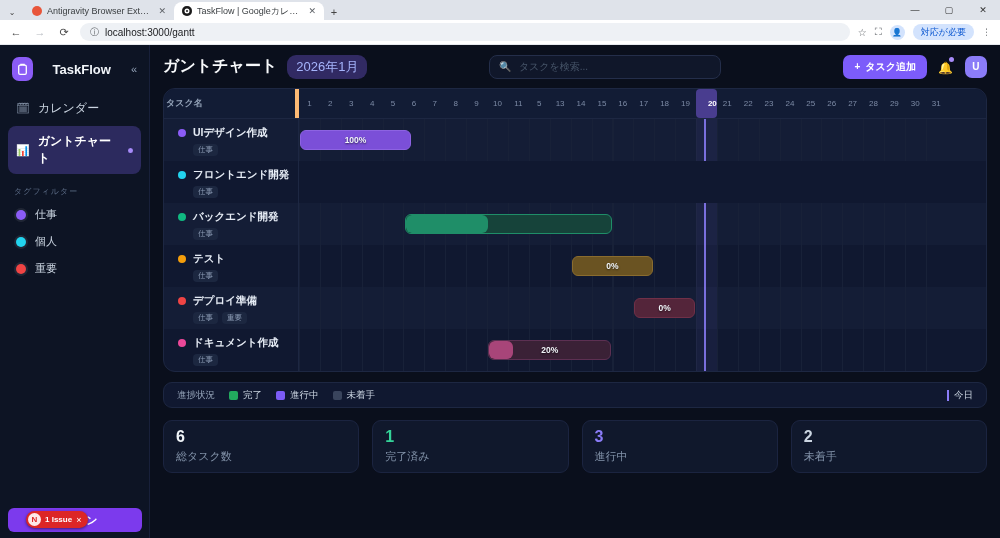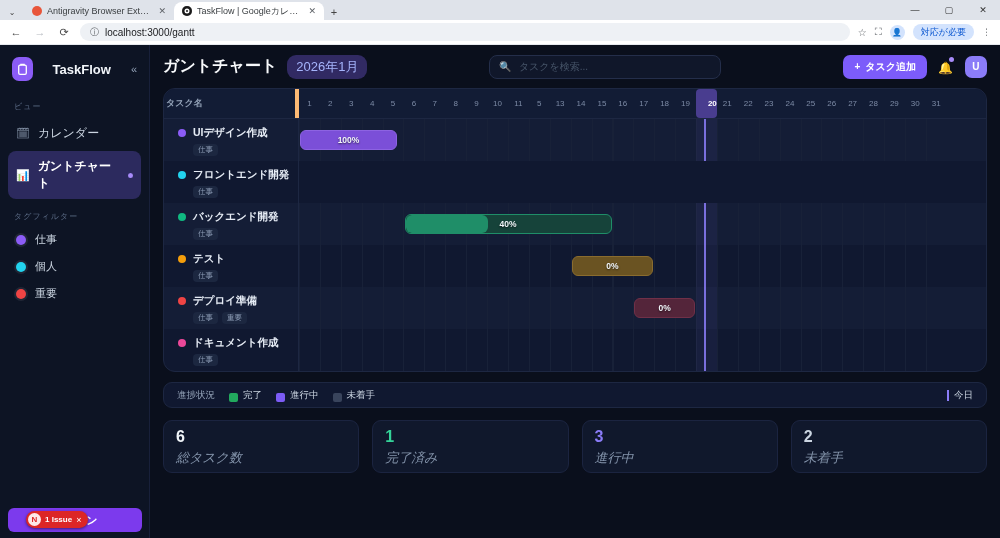--- a/index.html
+++ b/index.html
@@ -87,30 +87,30 @@
     background-image:repeating-linear-gradient(90deg, #182138 0px, #182138 1px, transparent 1px, transparent 20.9px); }
   .bar { position:absolute; top:11px; height:20px; border-radius:6px; overflow:hidden; }
   .bar .fill { position:absolute; left:0; top:0; bottom:0; border-radius:6px; }
   .bar .pct { position:absolute; inset:0; display:flex; align-items:center; justify-content:center; color:#f1f5f9; font-size:8.5px; font-weight:bold; text-shadow:0 1px 2px rgba(0,0,0,0.6); }
   .today-band { position:absolute; top:0; bottom:0; width:20.9px; background:rgba(139,124,248,0.07); pointer-events:none; }
   .today-line { position:absolute; top:0; bottom:0; width:2px; background:#8b7cf8; opacity:0.85; pointer-events:none; }
 
   
   .legend-bar { margin-top:10px; height:26px; background:#101830; border:1px solid #1d2742; border-radius:9px; display:flex; align-items:center; padding:0 13px; gap:14px; }
   .legend-title { color:#94a3b8; font-size:9.5px; }
-  .legend-item { display:flex; align-items:flex-end; gap:5px; color:#cbd5e1; font-size:9.5px; }
+  .legend-item { display:flex; align-items:center; gap:5px; color:#cbd5e1; font-size:9.5px; }
   .legend-sq { width:9px; height:9px; border-radius:2px; }
   .legend-today { margin-left:auto; display:flex; align-items:center; gap:5px; color:#cbd5e1; font-size:9.5px; }
   .legend-today-bar { width:2px; height:11px; background:#8b7cf8; }
 
   
   .stats-row { margin-top:12px; display:flex; gap:13px; }
   .stat-card { flex:1; height:53px; background:#10182c; border:1px solid #1b2440; border-radius:9px; padding:7px 12px; }
   .stat-num { font-size:16px; font-weight:bold; }
-  .stat-label { margin-top:3px; color:#8494ab; font-size:13px;font-style:italic; }
+  .stat-label { margin-top:3px; color:#8494ab; font-size:11px; }
 </style>
 </head>
 <body>
 
 <div class="stage">
 
   <div class="tabstrip">
     <div class="tab-chevron">⌄</div>
     <div id="tabs" style="display: flex;">
         <div class="tab">
@@ -155,21 +155,20 @@
       <div class="logo-row">
         <div class="logo-box">
           <svg viewBox="0 0 24 24" fill="none" stroke="#ffffff" stroke-width="2.4">
               <rect x="5" y="4" width="14" height="17" rx="2.5"></rect>
               <path d="M9 4.5v-2h6v2"></path>
             </svg>
         </div>
         <div class="app-name">TaskFlow</div>
         <div class="collapse">«</div>
       </div>
-      <div class="sect-label">ビュー</div>
       <div id="nav-items">
           <div class="nav-item">
             <span class="nico">🗓</span>
             <span>カレンダー</span>
           </div>
           <div class="nav-item active">
             <span class="nico">📊</span>
             <span>ガントチャート</span>
             <span class="active-dot"></span>
           </div>
@@ -261,21 +260,21 @@
                   <span class="g-dot" style="background: rgb(139, 92, 246);"></span>
                   <span class="g-name">UIデザイン作成</span>
                 </div>
                 <div class="g-tags">
                   <span class="g-tag">仕事</span>
                 </div>
               </div>
               <div class="g-days">
                 <div class="today-band" style="left: 397.1px;"></div>
                 <div class="today-line" style="left: 405.46px;"></div>
-                <div class="bar" style="left: 1px; width: 97px; background: rgb(123, 79, 216); border: 1px solid rgb(141, 99, 226);">
+                <div class="bar" style="left: 1px; width: 111px; background: rgb(123, 79, 216); border: 1px solid rgb(141, 99, 226);">
                   <div class="fill" style="width: 100%; background: rgb(123, 79, 216);"></div>
                   <div class="pct">100%</div>
                 </div>
               </div>
             </div>
             <div class="g-row">
               <div class="g-label">
                 <div class="g-name-line">
                   <span class="g-dot" style="background: rgb(34, 211, 238);"></span>
                   <span class="g-name">フロントエンド開発</span>
@@ -293,21 +292,20 @@
                 </div>
                 <div class="g-tags">
                   <span class="g-tag">仕事</span>
                 </div>
               </div>
               <div class="g-days">
                 <div class="today-band" style="left: 397.1px;"></div>
                 <div class="today-line" style="left: 405.46px;"></div>
                 <div class="bar" style="left: 105.5px; width: 207px; background: rgb(22, 67, 58); border: 1px solid rgb(31, 142, 104);">
                   <div class="fill" style="width: 40%; background: rgb(31, 142, 104);"></div>
-                  <div class="pct">40%</div>
                 </div>
               </div>
             </div>
             <div class="g-row">
               <div class="g-label">
                 <div class="g-name-line">
                   <span class="g-dot" style="background: rgb(245, 158, 11);"></span>
                   <span class="g-name">テスト</span>
                 </div>
                 <div class="g-tags">
@@ -349,20 +347,24 @@
                   <span class="g-dot" style="background: rgb(236, 72, 153);"></span>
                   <span class="g-name">ドキュメント作成</span>
                 </div>
                 <div class="g-tags">
                   <span class="g-tag">仕事</span>
                 </div>
               </div>
               <div class="g-days">
                 <div class="today-band" style="left: 397.1px;"></div>
                 <div class="today-line" style="left: 405.46px;"></div>
+                <div class="bar" style="left: 189.1px; width: 123.4px; background: rgb(58, 33, 54); border: 1px solid rgb(92, 48, 82);">
+                  <div class="fill" style="width: 20%; background: rgb(168, 69, 121);"></div>
+                  <div class="pct">20%</div>
+                </div>
               </div>
             </div>
           </div>
       </div>
 
       <div class="legend-bar">
         <span class="legend-title">進捗状況</span>
         <span id="legend-items" style="display: flex; gap: 14px;">
             <span class="legend-item">
               <span class="legend-sq" style="background: rgb(34, 169, 94);"></span>

